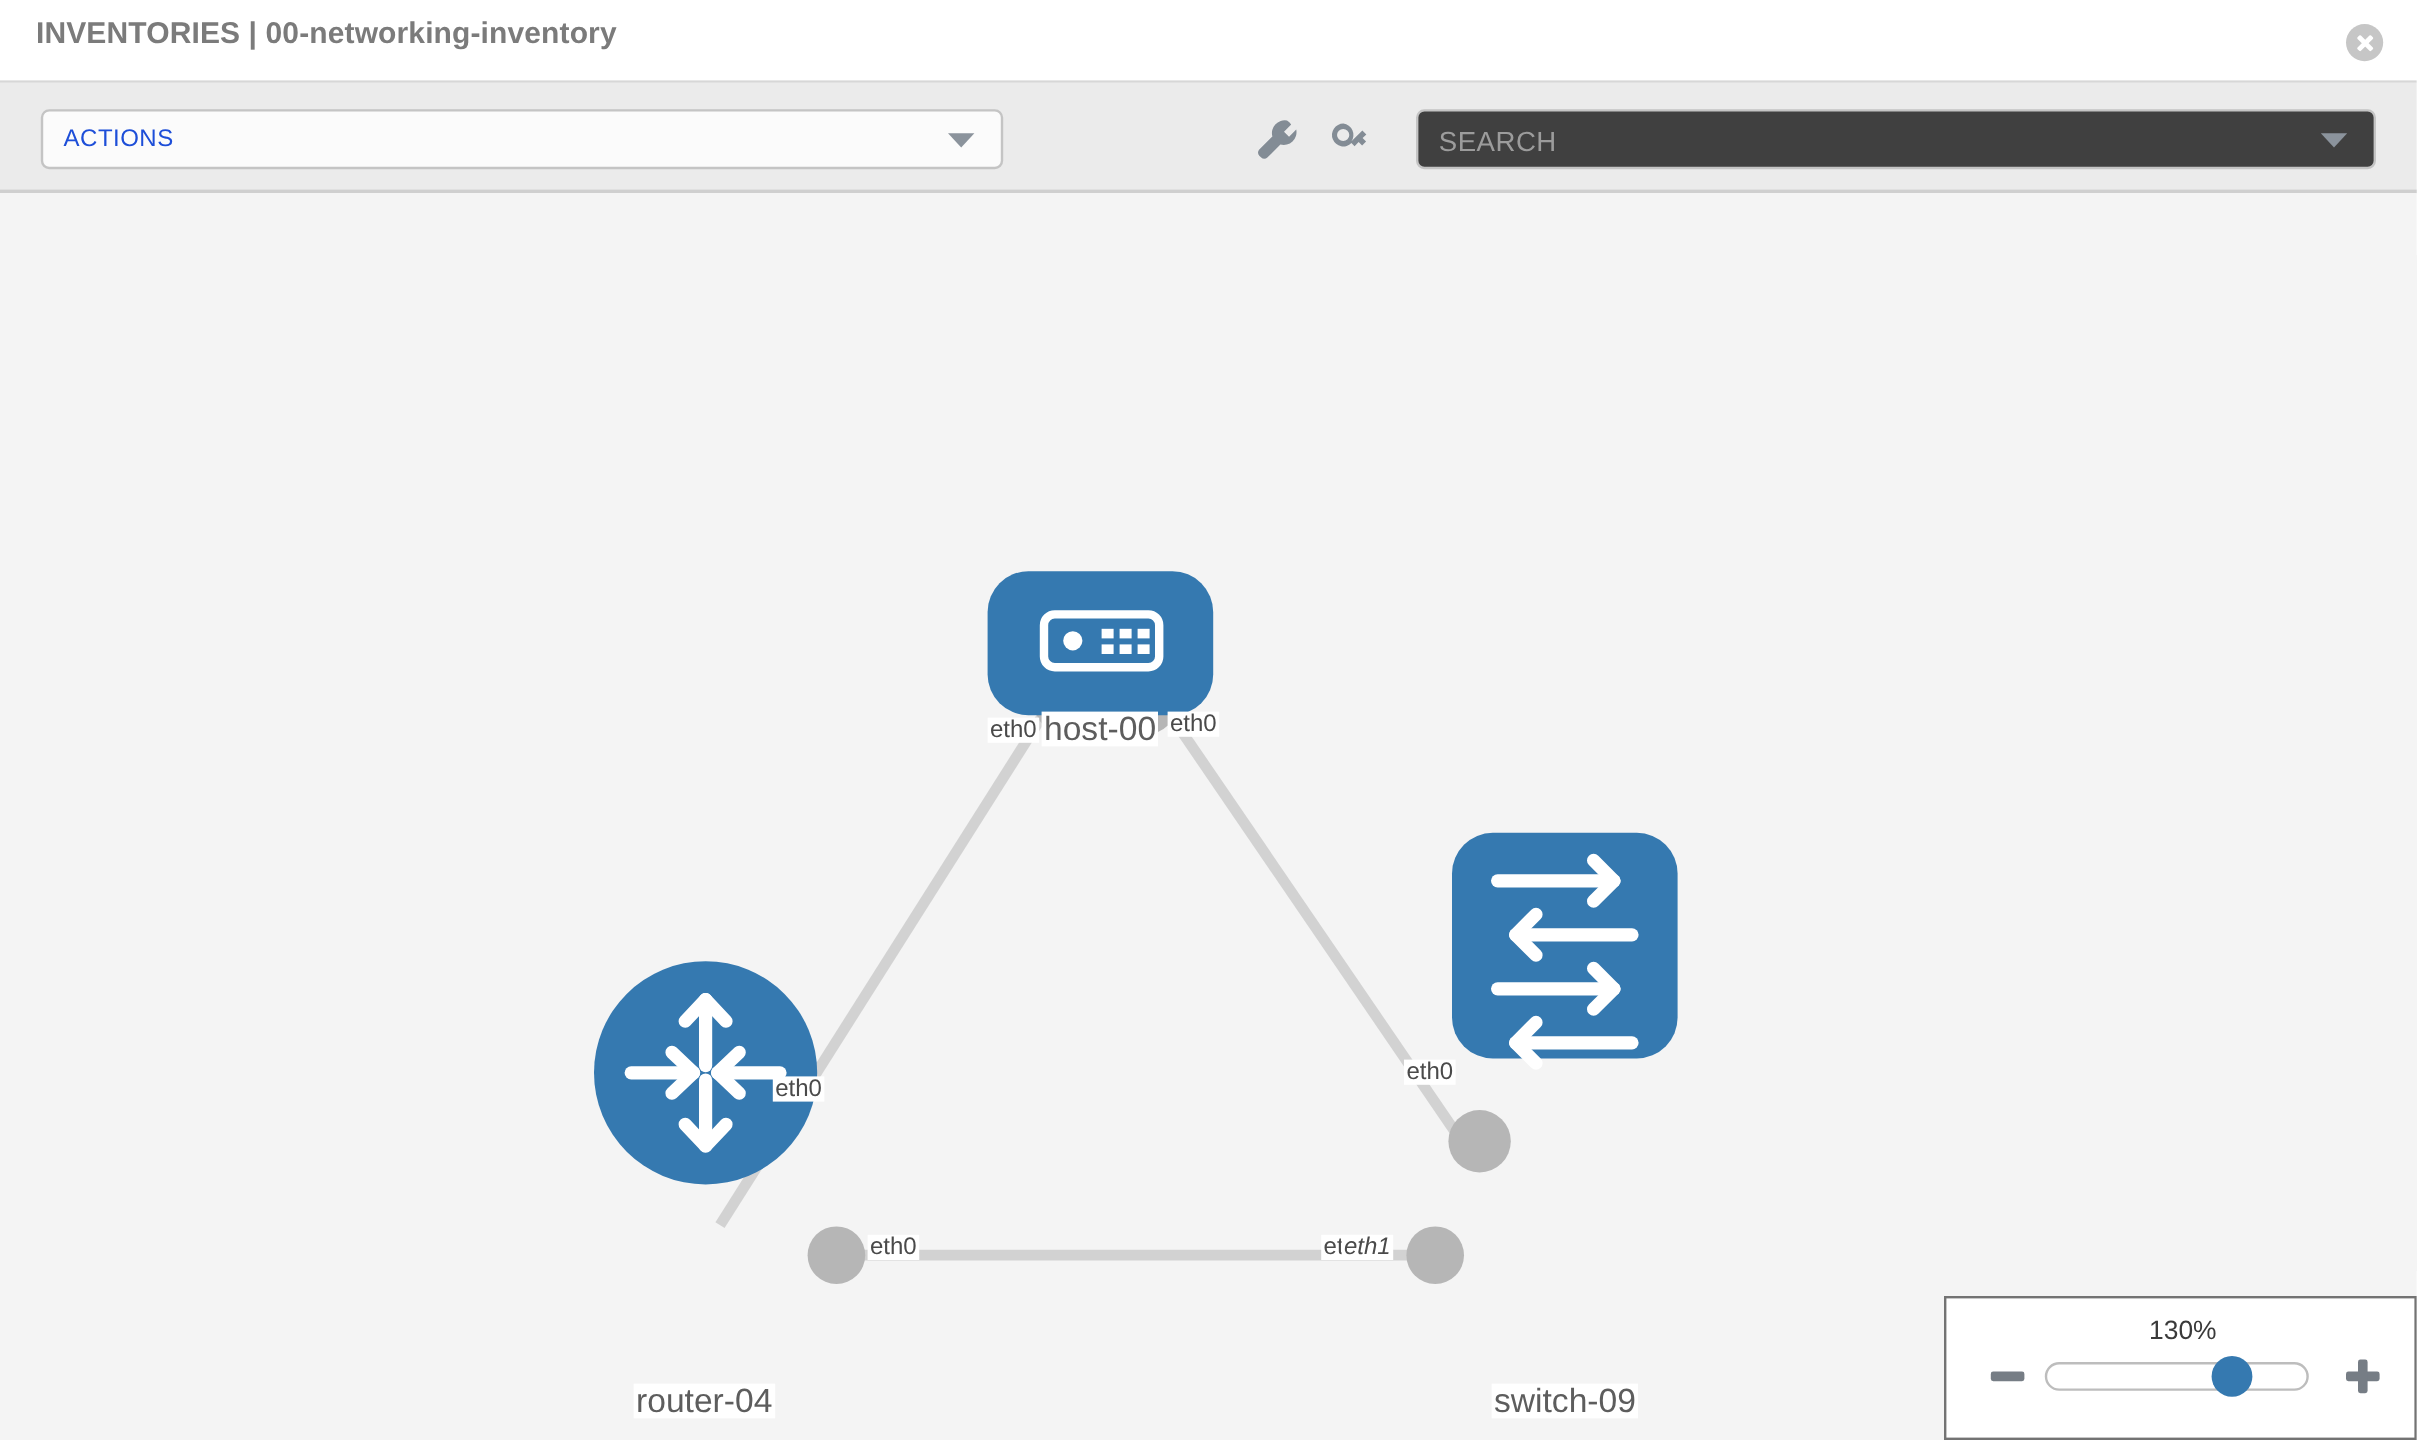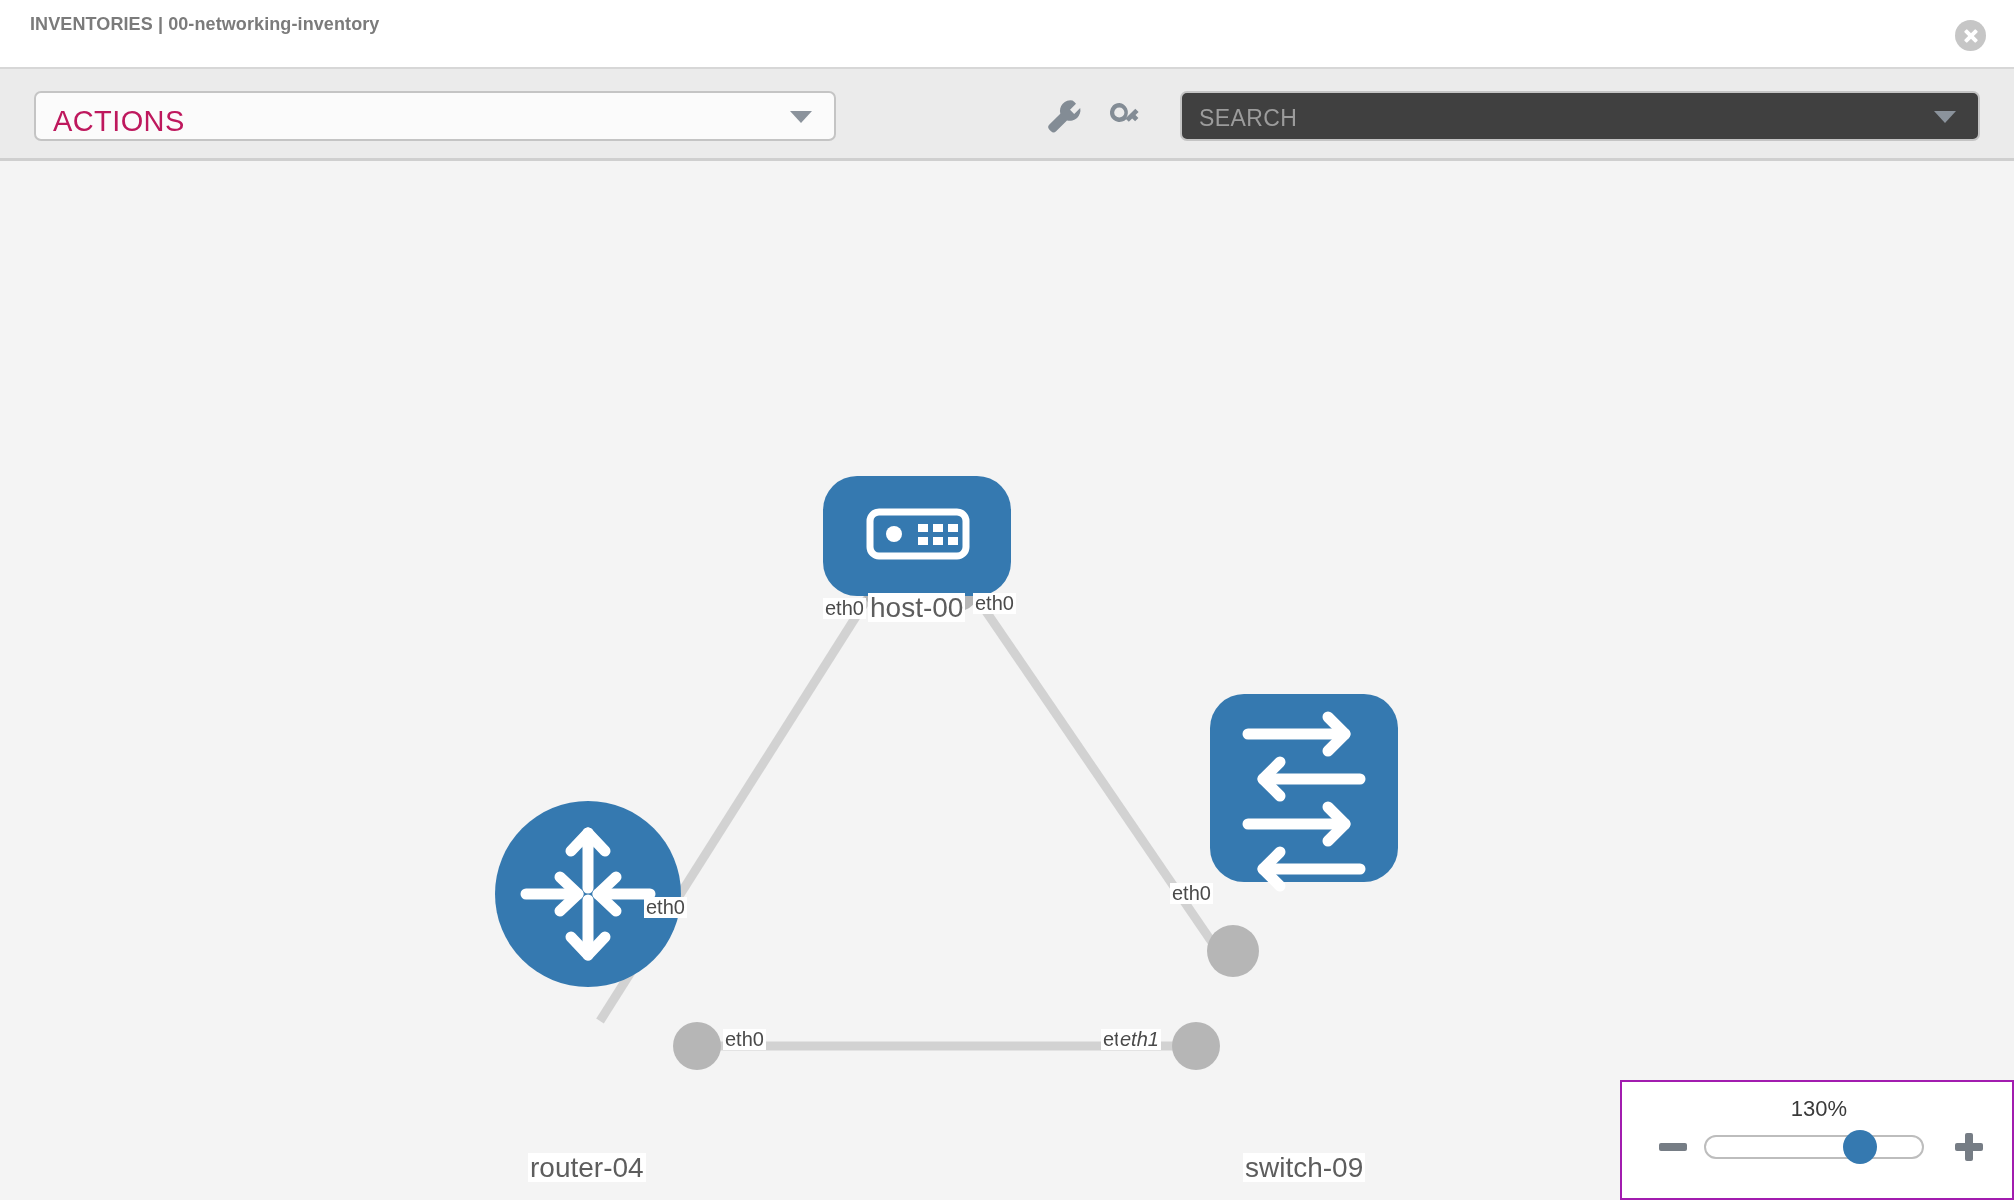--- a/index.html
+++ b/index.html
@@ -22,21 +22,21 @@
   .header {
     position: absolute;
     left: 0; top: 0;
     width: 2014px; height: 69px;
     background: #ffffff;
     border-bottom: 2px solid #d7d7d7;
   }
   .header-title {
     position: absolute;
     left: 30px; top: 14px;
-    font-size: 18px;
+    font-size: 25px;
     font-weight: bold;
     color: #7b7b7b;
     letter-spacing: 0.1px;
     white-space: nowrap;
   }
   .close-btn {
     position: absolute;
     right: 28px; top: 20px;
     width: 31px; height: 31px;
     border-radius: 50%;
@@ -65,22 +65,22 @@
     position: absolute;
     left: 34px; top: 22px;
     width: 802px; height: 50px;
     background: #fbfbfb;
     border: 2px solid #c4c4c4;
     border-radius: 7px;
   }
   .actions-select .sel-label {
     position: absolute;
     left: 17px; top: 12px;
-    font-size: 29px;
-    color: #be185d;
+    font-size: 20px;
+    color: #1d4ed8;
     letter-spacing: 0.4px;
   }
   .caret {
     position: absolute;
     right: 22px; top: 50%;
     width: 0; height: 0;
     margin-top: -5px;
     border-left: 11px solid transparent;
     border-right: 11px solid transparent;
     border-top: 12px solid #8b939c;
@@ -151,21 +151,21 @@
     line-height: 1.05;
     padding: 0 2px;
   }
 
   
   .zoom-panel {
     position: absolute;
     left: 1620px; top: 1080px;
     width: 394px; height: 120px;
     background: #ffffff;
-    border: 2px solid #a21caf;
+    border: 2px solid #737373;
   }
   .zoom-value {
     position: absolute;
     left: 0; top: 14px;
     width: 394px;
     text-align: center;
     font-size: 22px;
     color: #3a3a3a;
   }
   .zoom-minus, .zoom-plus {

